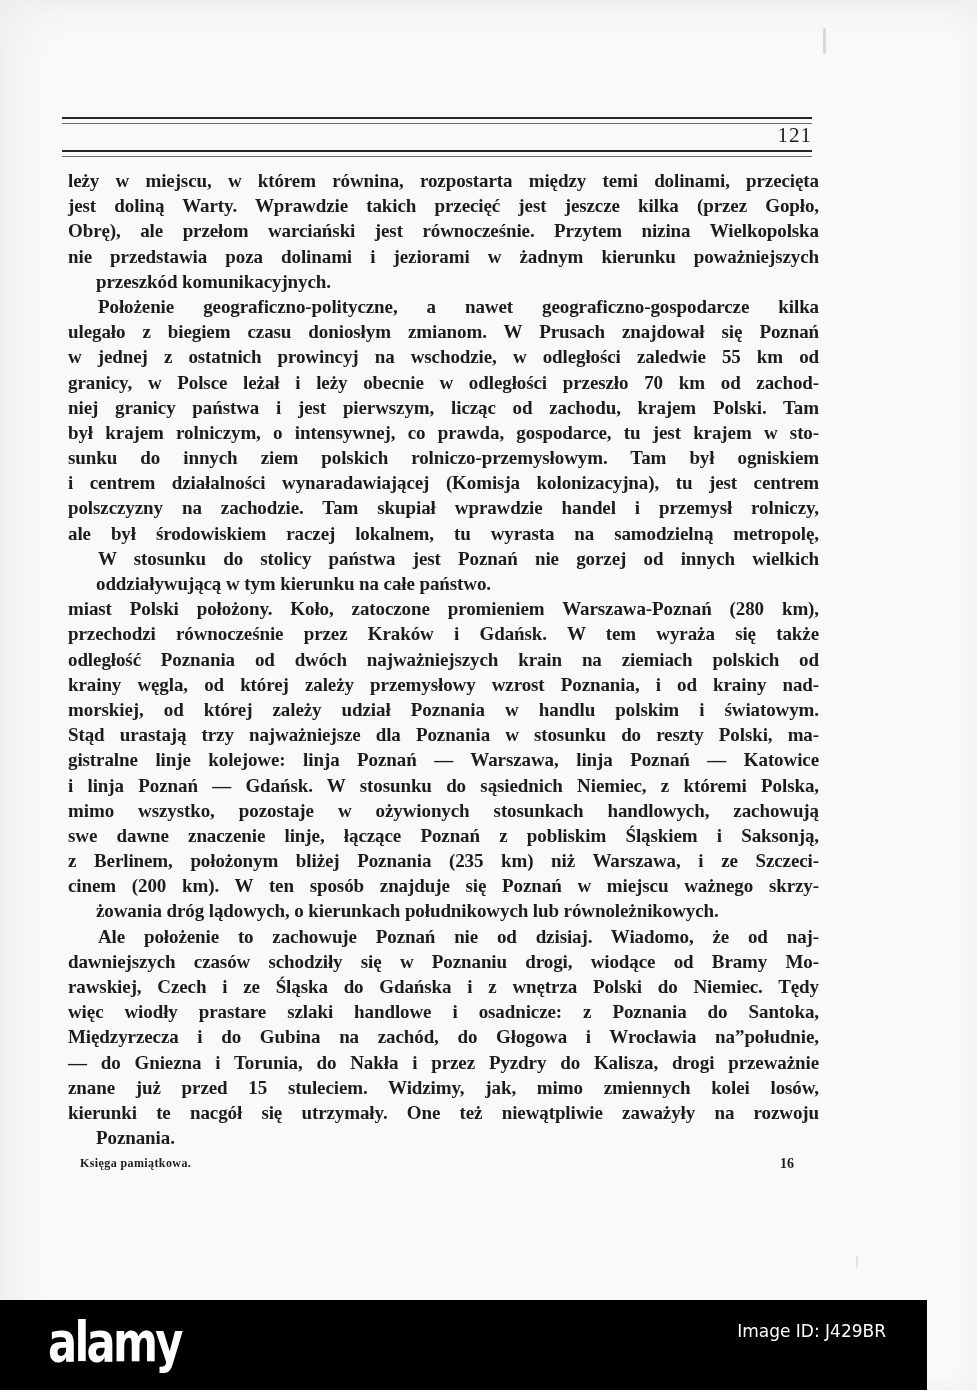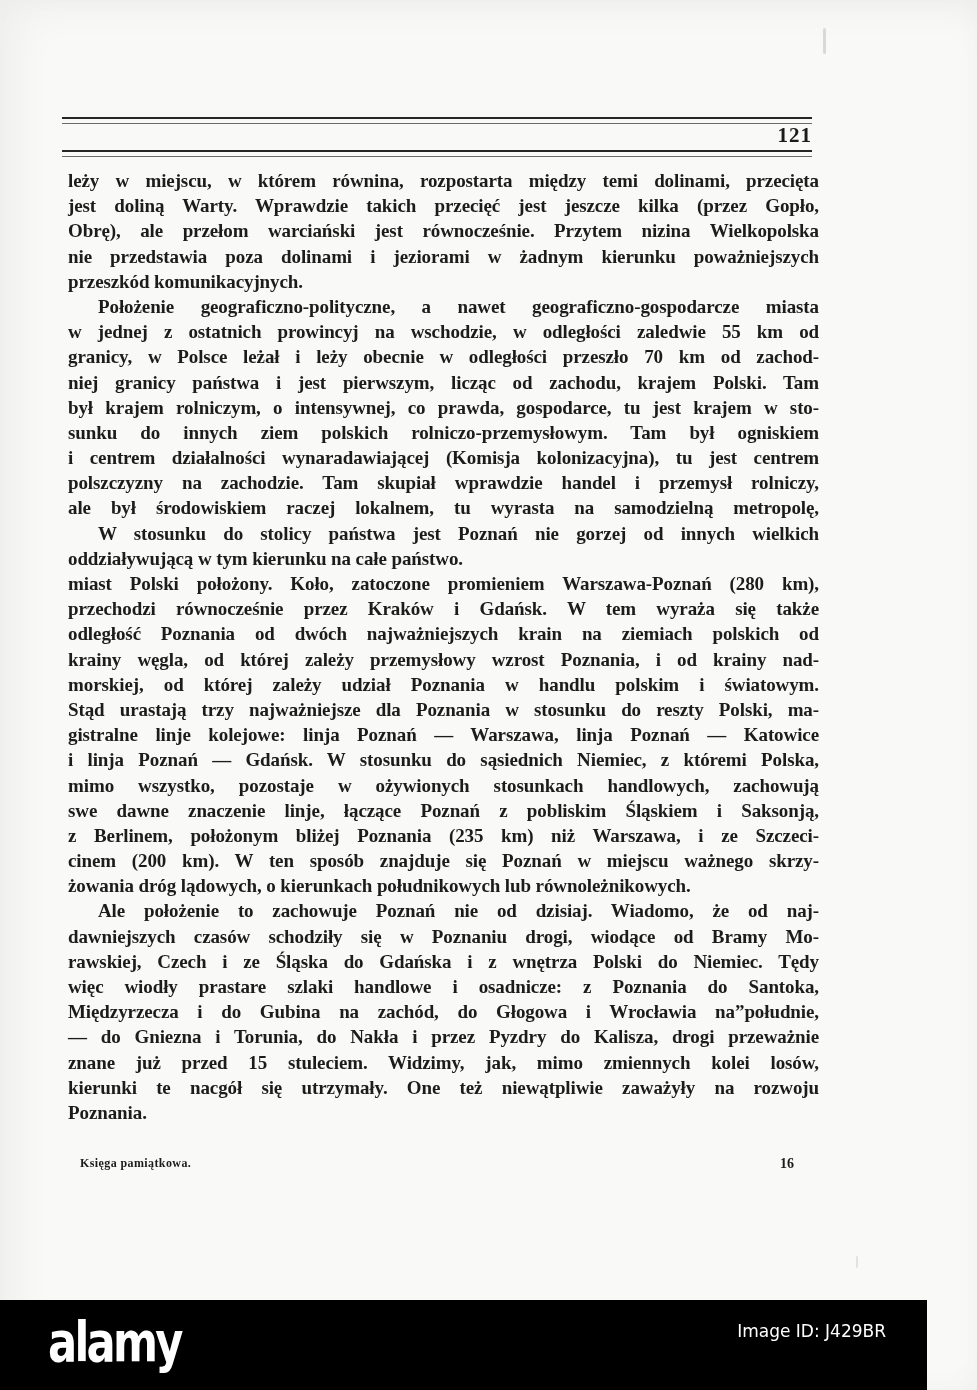--- a/index.html
+++ b/index.html
@@ -16,35 +16,35 @@
   }
   .rule{
     position:absolute;left:62px;width:750px;height:4px;
     border-top:2px solid #262626;
     border-bottom:1px solid #6a6a6a;
   }
   .rule-1{top:117px;}
   .rule-2{top:150px;}
   .page-number{
     position:absolute;left:62px;top:123px;width:750px;
-    text-align:right;font-size:21px;font-weight:bold;color:var(--ink,#1c1c1c);
+    text-align:right;font-size:21px;font-weight:normal;color:var(--ink,#1c1c1c);
     letter-spacing:1px;
   }
   .page-body{
     position:absolute;left:68px;top:168px;width:751px;
     font-size:19px;font-weight:bold;color:var(--ink,#1c1c1c);
     line-height:25.2px;letter-spacing:-0.1px;
   }
   .line{
     text-align:justify;
     text-align-last:justify;
     white-space:normal;
     height:25.2px;overflow:visible;
   }
-  .line.last{text-align-last:left;}
+  .line.last{text-align-last:left;margin-left:28px;}
   .line.indent{text-indent:30px;}
   .page-footer{
     position:absolute;left:62px;top:1156px;width:732px;
     display:flex;justify-content:space-between;align-items:flex-start;
     color:var(--ink,#1c1c1c);
   }
   .footer-left{
     font-size:12px;font-weight:bold;letter-spacing:0.4px;padding-left:18px;
   }
   .footer-right{
@@ -83,21 +83,22 @@
   <div class="rule rule-2"></div>
 
   <div class="artifact artifact-1"></div>
 
   <div class="page-body">
       <div class="line">leży w miejscu, w którem równina, rozpostarta między temi dolinami, przecięta</div>
       <div class="line">jest doliną Warty. Wprawdzie takich przecięć jest jeszcze kilka (przez Gopło,</div>
       <div class="line">Obrę), ale przełom warciański jest równocześnie. Przytem nizina Wielkopolska</div>
       <div class="line">nie przedstawia poza dolinami i jeziorami w żadnym kierunku poważniejszych</div>
       <div class="line last">przeszkód komunikacyjnych.</div>
-      <div class="line indent">Położenie geograficzno-polityczne, a nawet geograficzno-gospodarcze miasta</div>
+      <div class="line indent">Położenie geograficzno-polityczne, a nawet geograficzno-gospodarcze kilka</div>
+      <div class="line">ulegało z biegiem czasu doniosłym zmianom. W Prusach znajdował się Poznań</div>
       <div class="line">w jednej z ostatnich prowincyj na wschodzie, w odległości zaledwie 55 km od</div>
       <div class="line">granicy, w Polsce leżał i leży obecnie w odległości przeszło 70 km od zachod-</div>
       <div class="line">niej granicy państwa i jest pierwszym, licząc od zachodu, krajem Polski. Tam</div>
       <div class="line">był krajem rolniczym, o intensywnej, co prawda, gospodarce, tu jest krajem w sto-</div>
       <div class="line">sunku do innych ziem polskich rolniczo-przemysłowym. Tam był ogniskiem</div>
       <div class="line">i centrem działalności wynaradawiającej (Komisja kolonizacyjna), tu jest centrem</div>
       <div class="line">polszczyzny na zachodzie. Tam skupiał wprawdzie handel i przemysł rolniczy,</div>
       <div class="line">ale był środowiskiem raczej lokalnem, tu wyrasta na samodzielną metropolę,</div>
       <div class="line indent">W stosunku do stolicy państwa jest Poznań nie gorzej od innych wielkich</div>
       <div class="line last">oddziaływującą w tym kierunku na całe państwo.</div>

